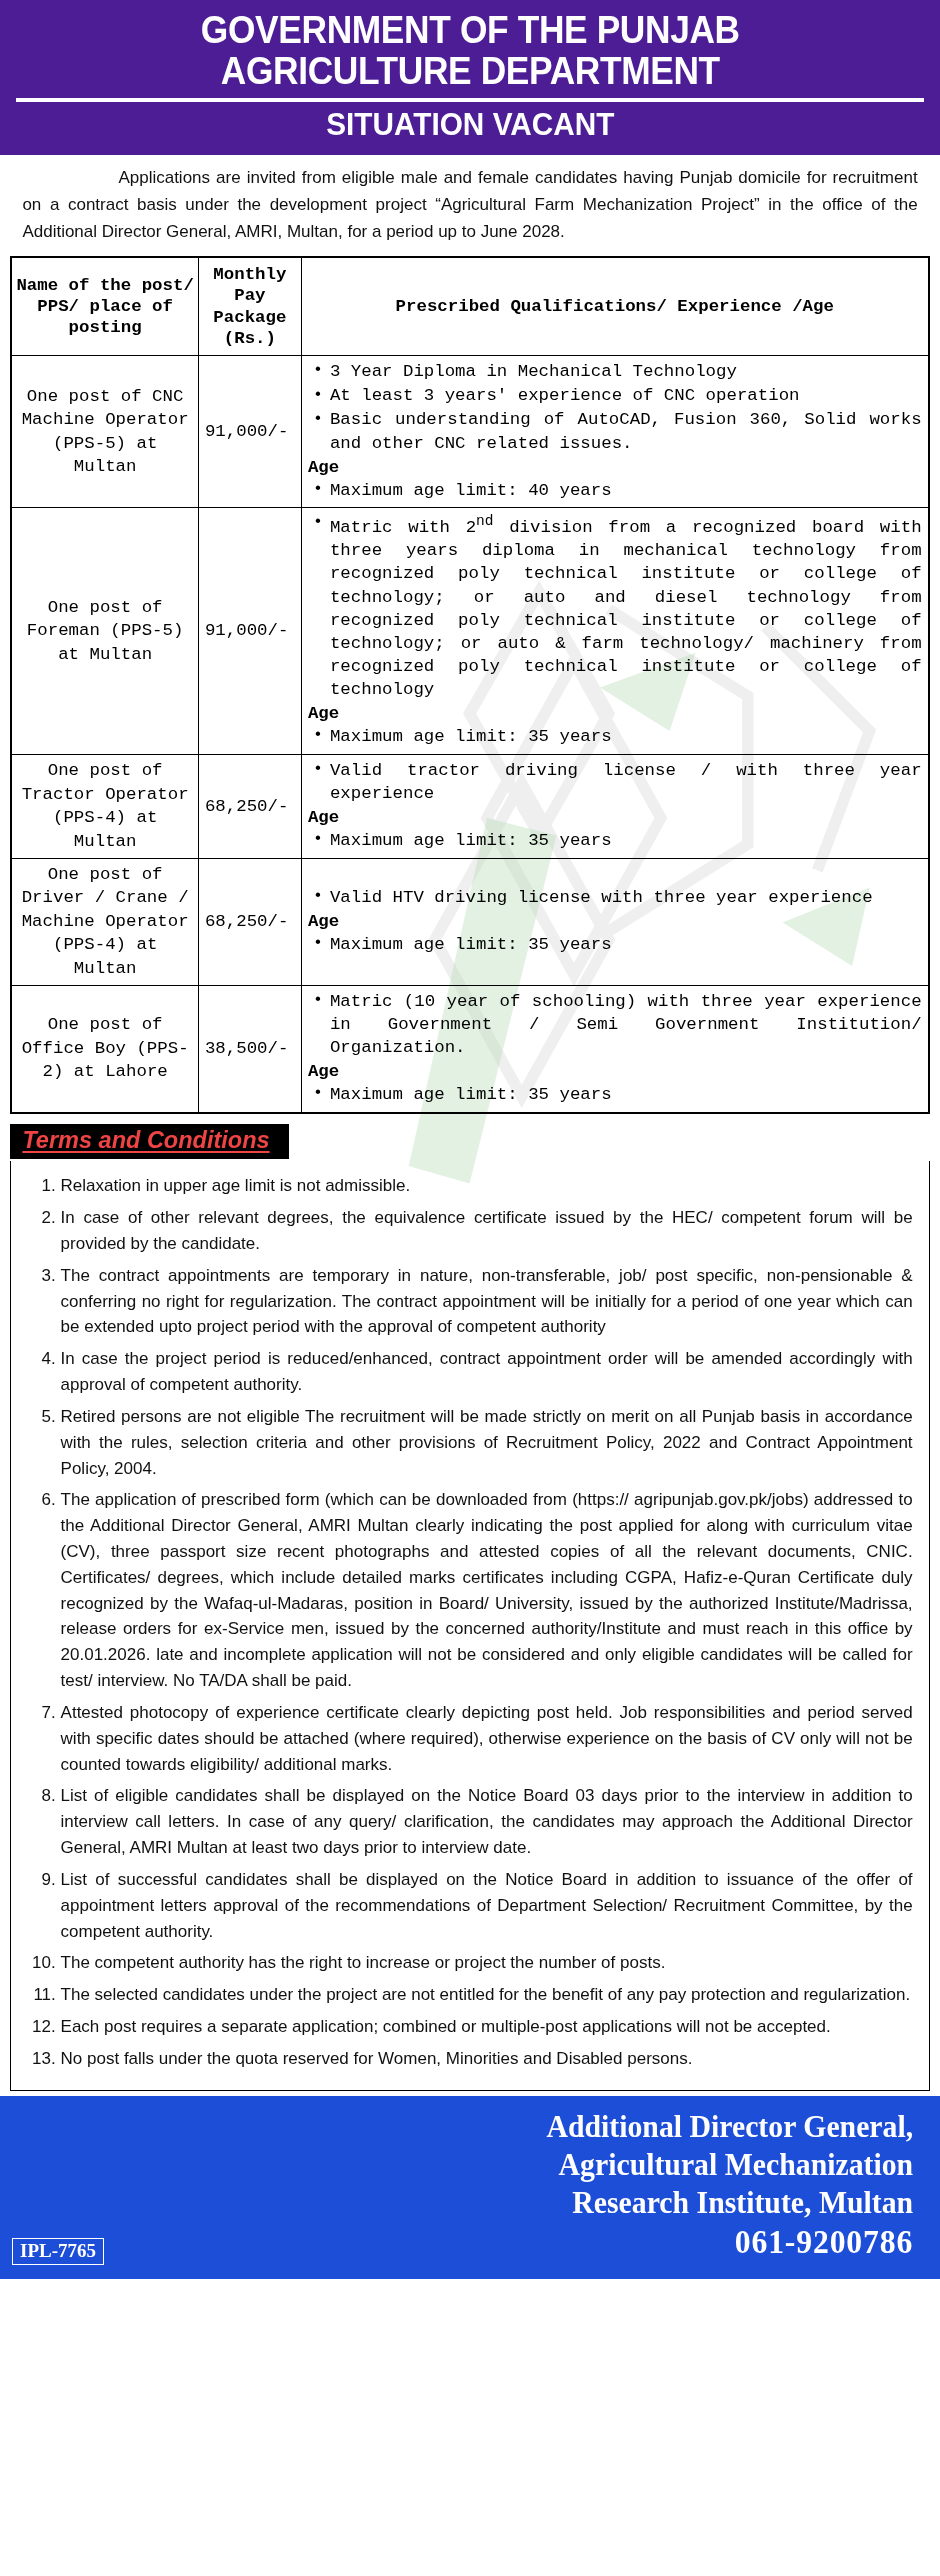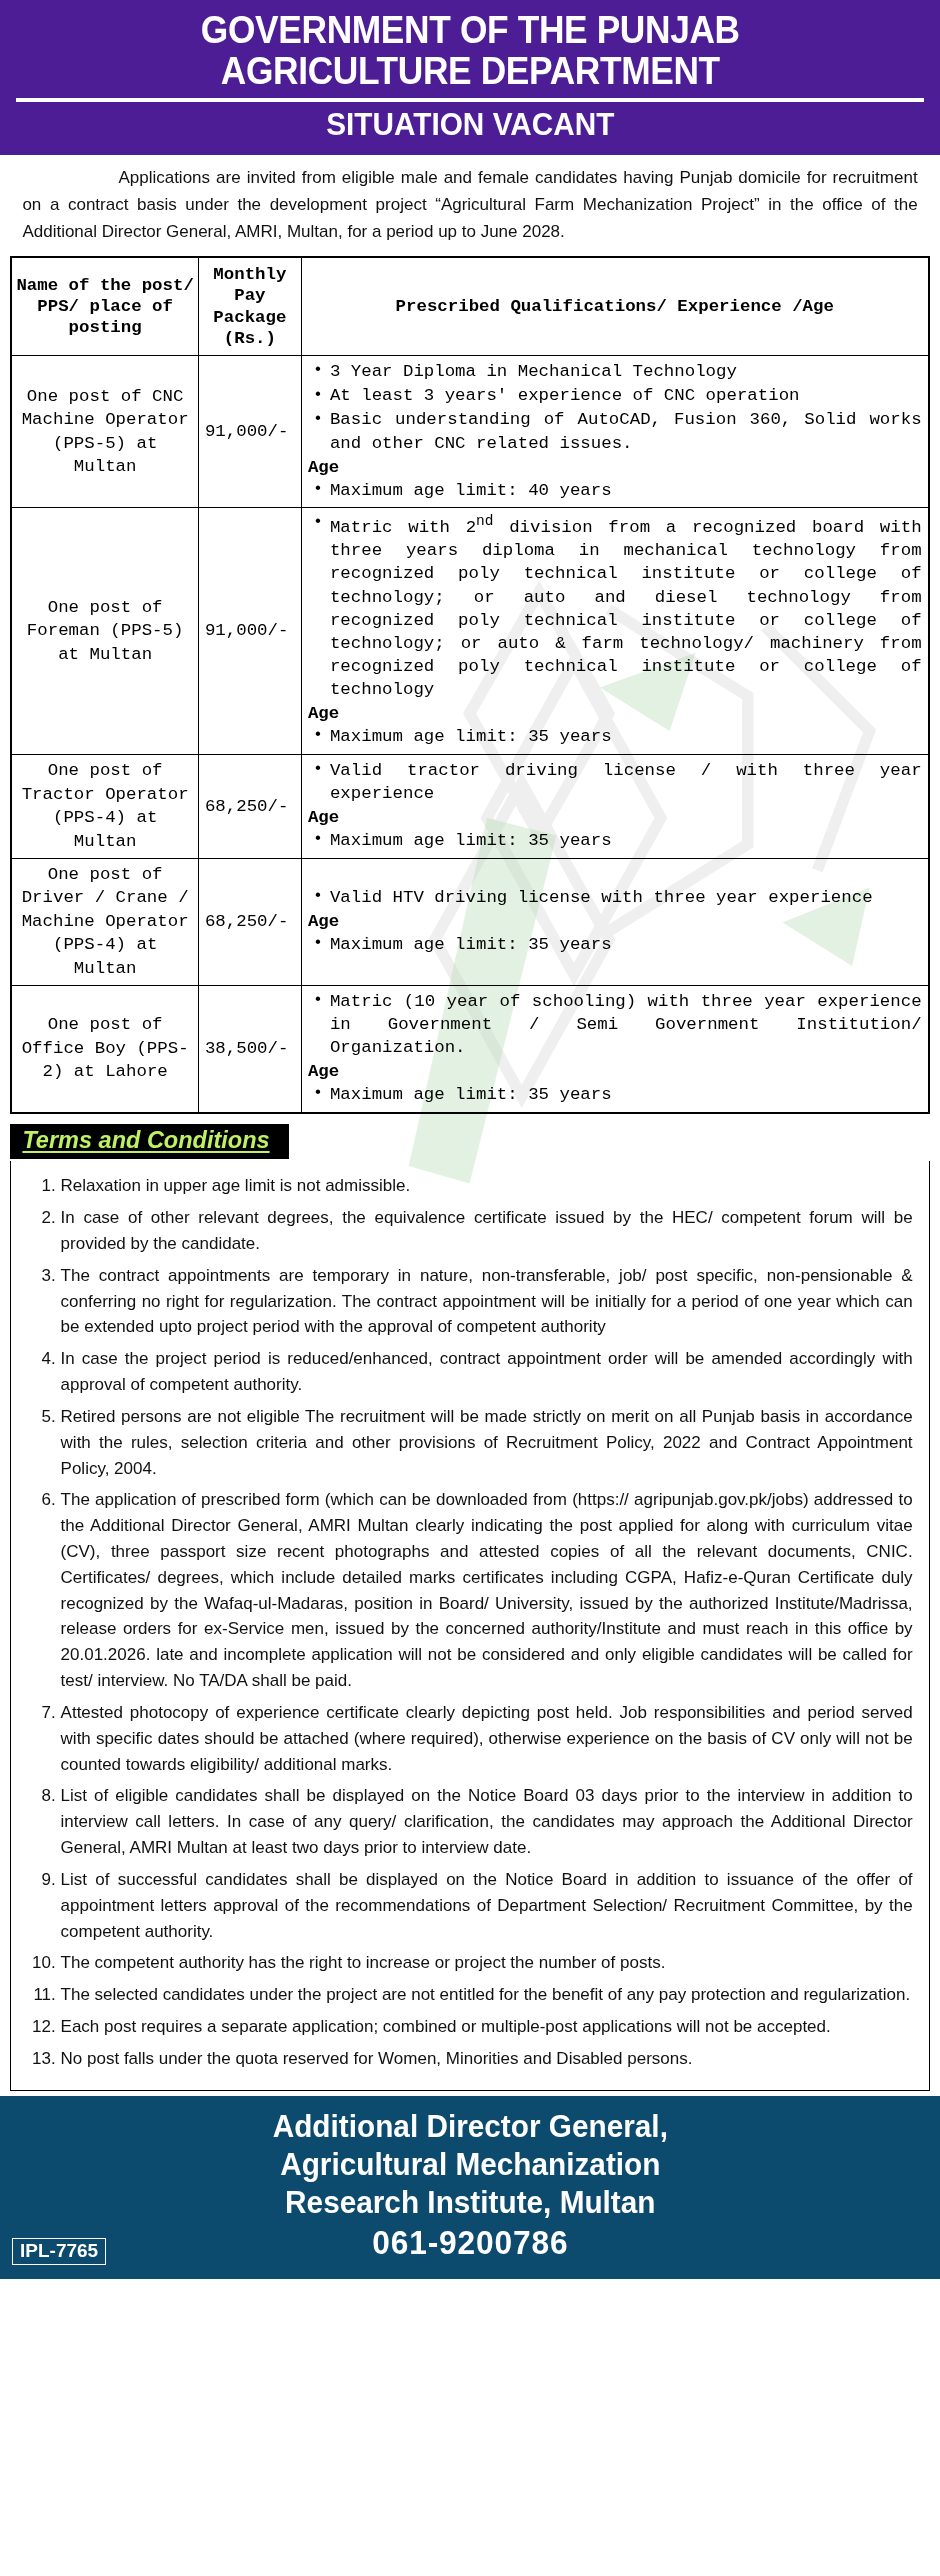--- a/index.html
+++ b/index.html
@@ -132,21 +132,21 @@
     font-weight: bold;
     display: block;
     margin-top: 0.9px;
   }
 
   
   .terms-head-wrap { margin: 10.4px 0 1.7px 0; }
   .terms-head {
     display: inline-block;
     background: #000;
-    color: #bef264;
+    color: #ef4444;
     font-size: 23.5px;
     font-weight: bold;
     font-style: italic;
     padding: 2.6px 19px 5.2px 12px;
     text-decoration: underline;
     text-underline-offset: 2.6px;
   }
 
   .terms-box {
     border: 1.7px solid #000;
@@ -174,26 +174,27 @@
     position: absolute;
     left: 5.2px;
     top: 0;
     width: 30px;
     text-align: right;
     font-size: 17px;
   }
 
   
   .footer {
-    background: #0c4a6e;
+    background: #1d4ed8;
     color: #fff;
-    text-align: center;
+    text-align: right;
     padding: 12px 8.7px 15.7px 8.7px;
     position: relative;
     margin-top: 5.2px;
+    font-family: Liberation Serif, serif;
   }
   .footer .fline {
     font-size: 31px;
     font-weight: bold;
     line-height: 1.23;
     transform: scaleX(0.96);
   }
   .footer .phone {
     font-size: 33px;
     font-weight: bold;

